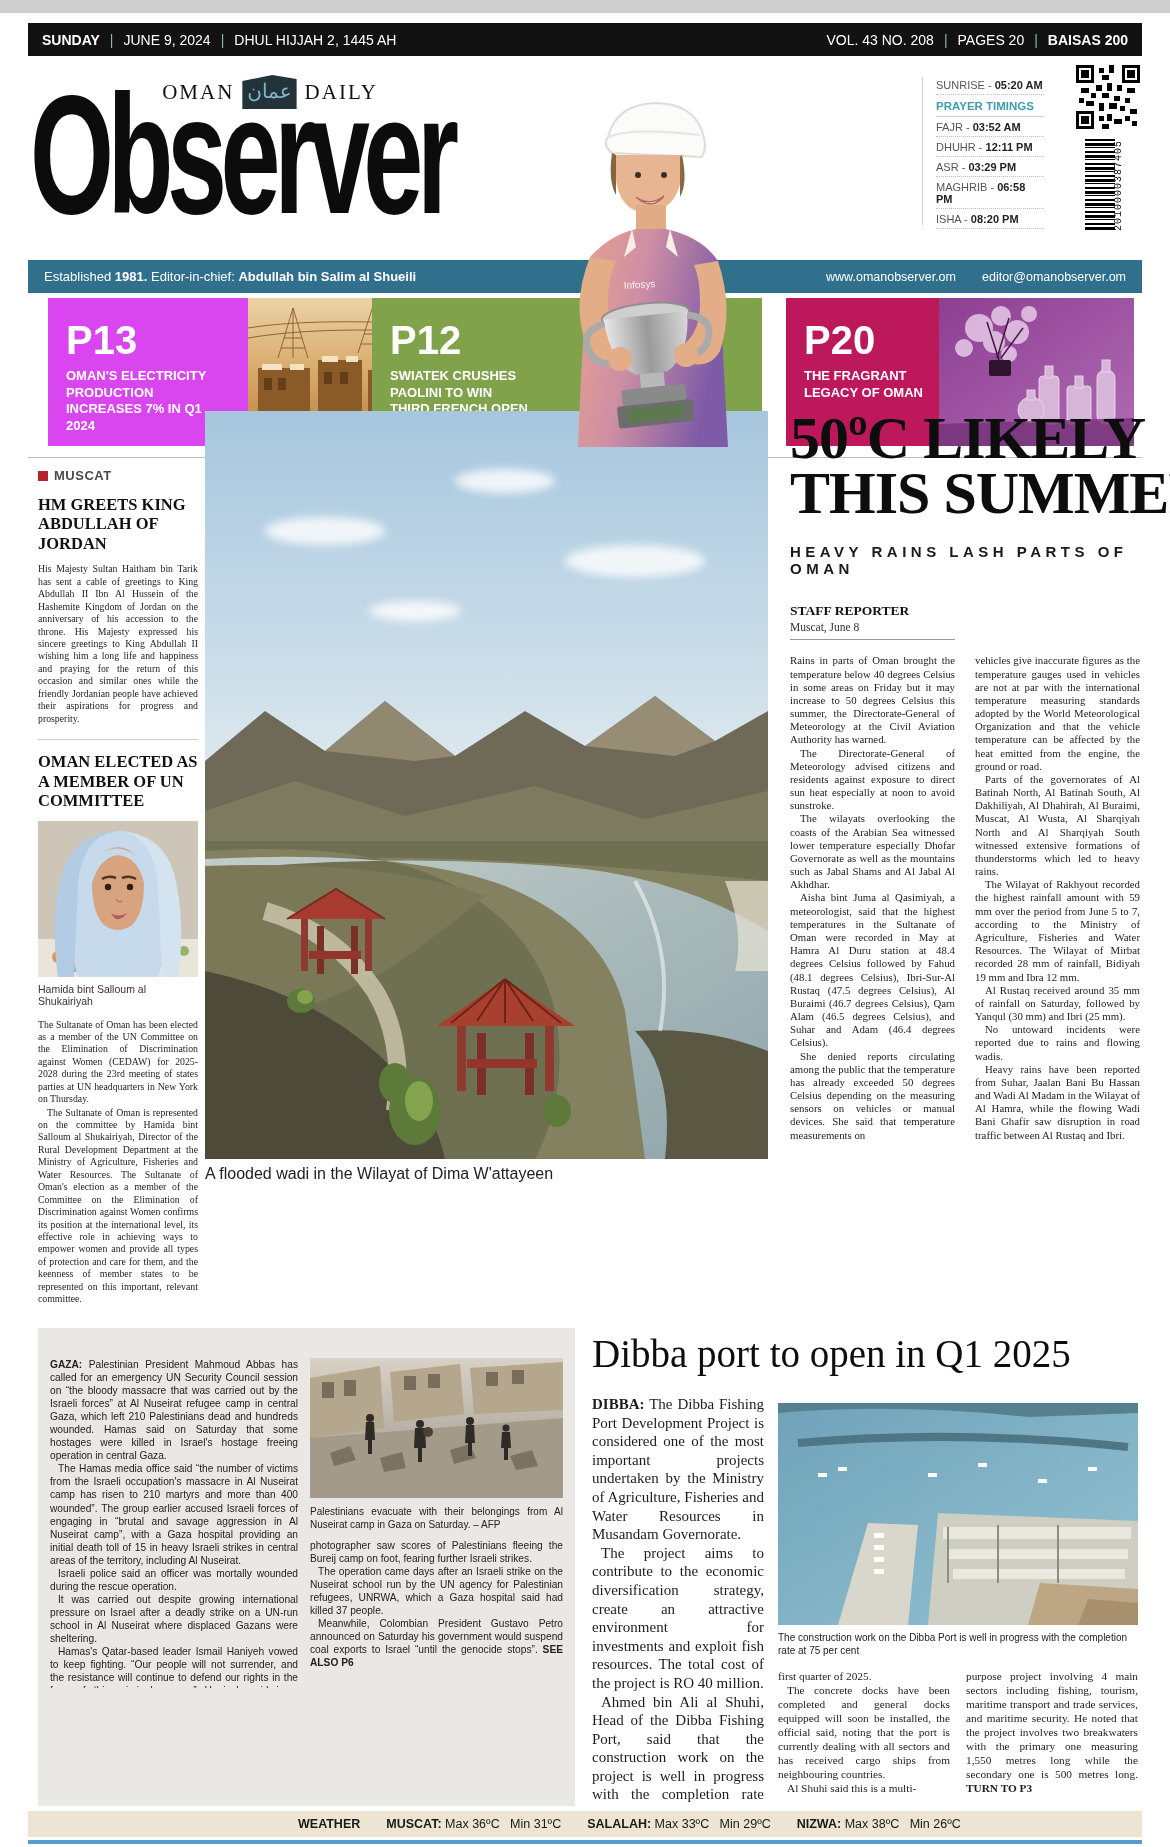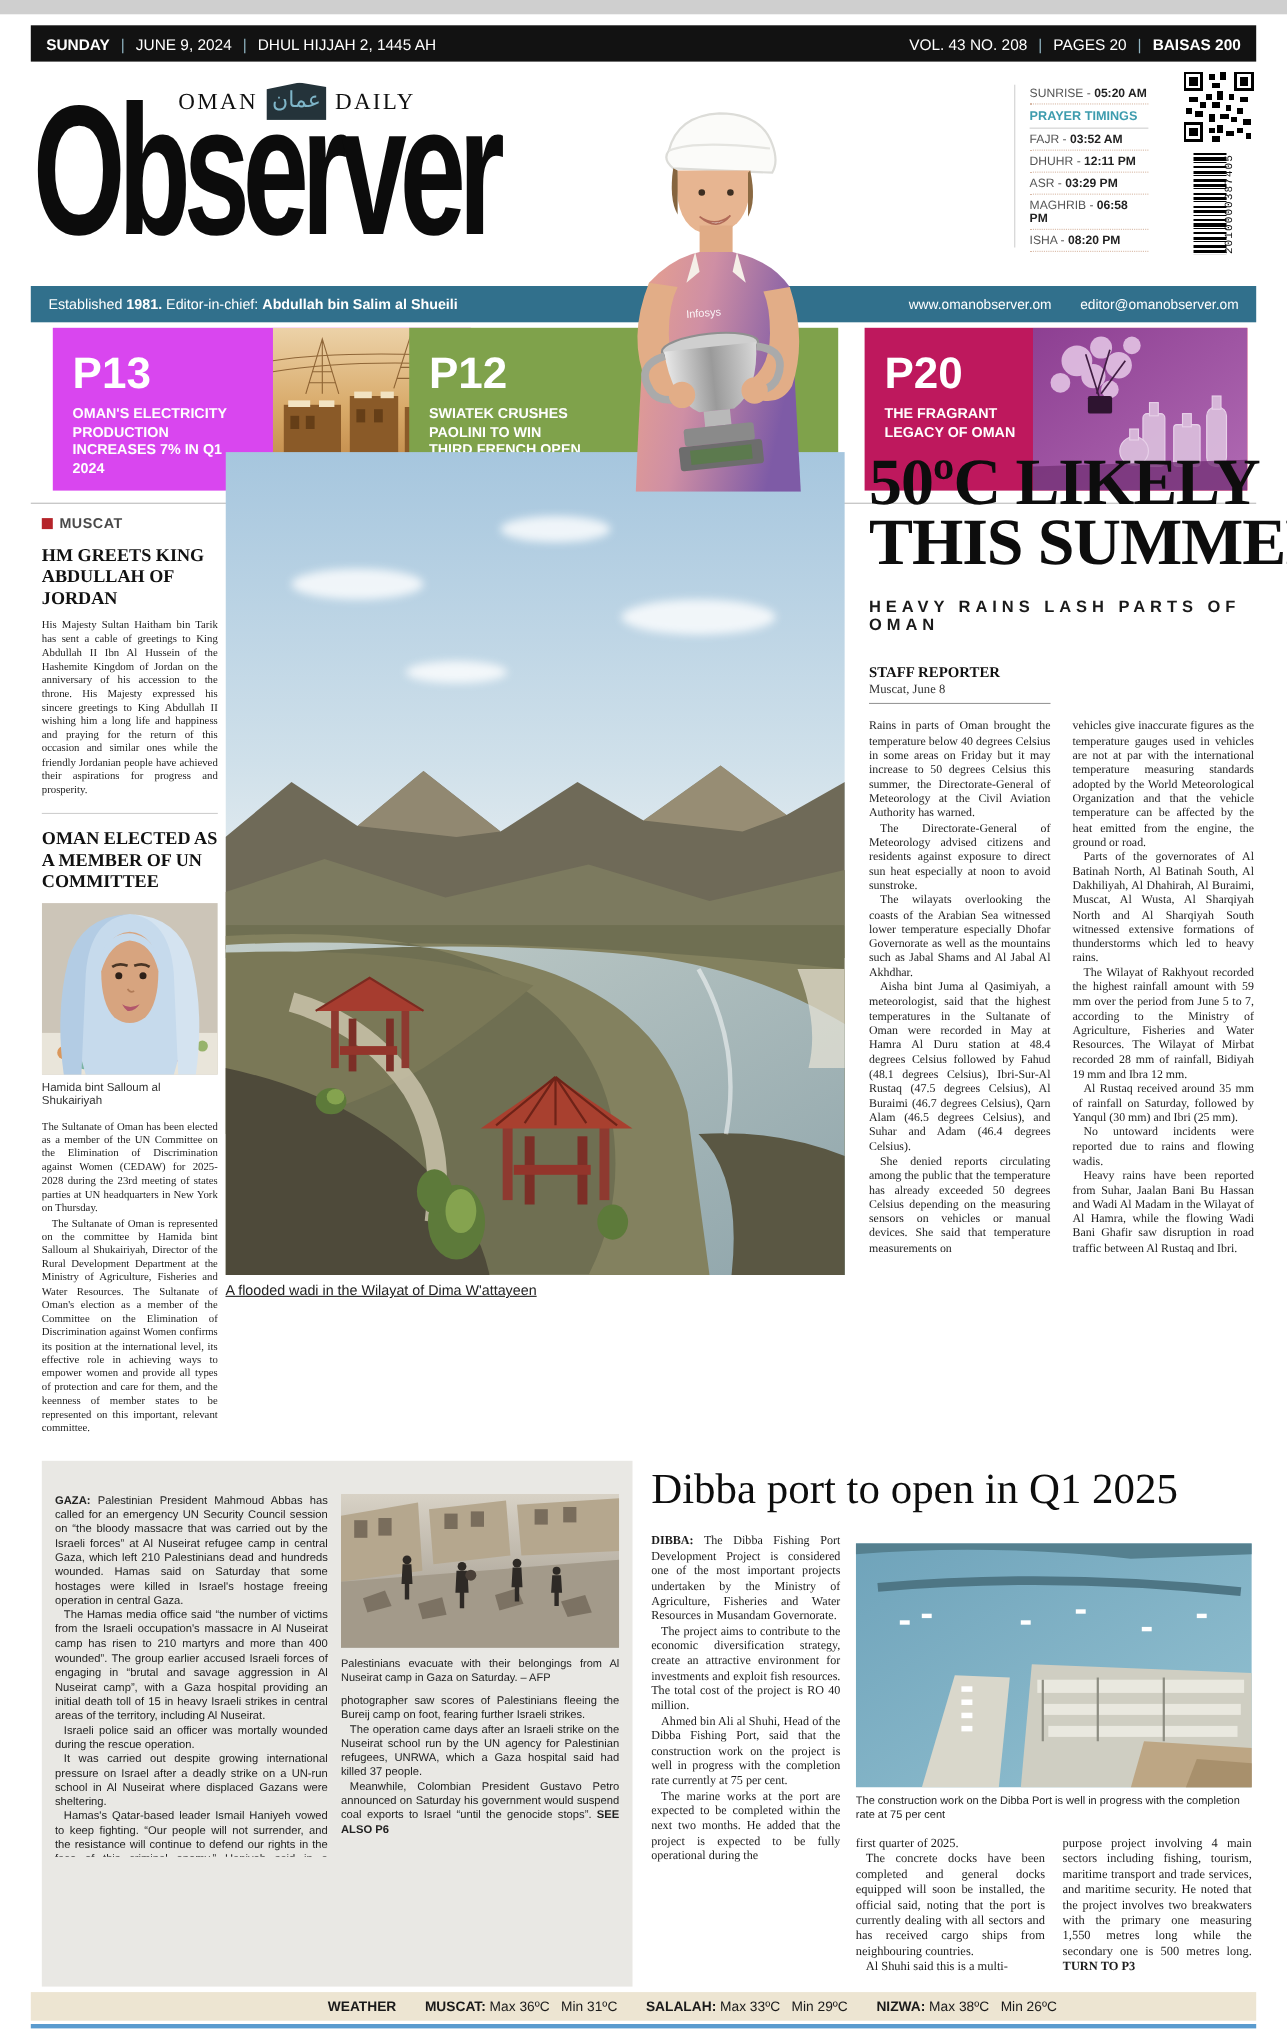--- a/index.html
+++ b/index.html
@@ -62,21 +62,21 @@
   .rail h2 { font-family:"Liberation Serif",serif; font-size:16.5px; line-height:1.18; color:#111; margin:12px 0 10px; }
   .rail .body { font-family:"Liberation Serif",serif; font-size:9.8px; line-height:1.27; color:#222; text-align:justify; }
   .rail .body p + p { text-indent:9px; margin-top:1px; }
   .rail-div { width:160px; height:1px; background:#cfcfcf; margin:14px 0 12px; }
   .rail .caption { font-size:10.5px; color:#333; margin:6px 0 12px; }
   .portrait { width:160px; height:156px; display:block; }
 
   
   .mainphoto { left:205px; top:398px; width:563px; height:748px; }
   .mainphoto svg { width:563px; height:748px; display:block; }
-  .main-caption { left:205px; top:1152px; width:560px; font-size:13px; color:#222;text-decoration:underline; }
+  .main-caption { left:205px; top:1152px; width:560px; font-size:16px; color:#222; }
 
   
   .mainstory { left:790px; top:398px; width:350px; }
   .mainstory .hl { font-family:"Liberation Serif",serif; font-weight:bold; font-size:60px; line-height:0.92;
     color:#0d0d0d; letter-spacing:-1px; }
   .mainstory .hl .line { white-space:nowrap; }
   .mainstory .sub { font-size:15px; font-weight:bold; letter-spacing:4.5px; color:#1a1a1a; margin-top:22px; }
   .mainstory .byline { font-family:"Liberation Serif",serif; font-weight:bold; font-size:13.5px; color:#111; margin-top:26px; }
   .mainstory .dateline { font-family:"Liberation Serif",serif; font-size:11.5px; color:#333; margin-top:2px; }
   .byline-rule { width:165px; height:1px; background:#999; margin-top:6px; }
@@ -89,21 +89,21 @@
   .abbasbox .hl { font-family:"Liberation Serif",serif; font-size:35px; line-height:1.22; color:#0f0f0f; font-weight:400; }
   .abbas-cols { display:flex; gap:12px; margin-top:14px; height:330px; overflow:hidden; }
   .abbas-col1 { width:248px; font-size:10.2px; line-height:1.28; color:#222; text-align:justify; }
   .abbas-col1 p + p, .abbas-col2 p + p { text-indent:8px; }
   .abbas-col2 { width:253px; font-size:10.2px; line-height:1.28; color:#222; text-align:justify; }
   .abbas-cap { font-size:10px; color:#222; margin:5px 0 8px; line-height:1.25; }
 
   
   .dibba-hl { left:592px; top:1318px; width:548px; font-family:"Liberation Serif",serif; font-size:39px; color:#0d0d0d; font-weight:400; }
   .dibba-col1 { left:592px; top:1382px; width:172px; height:412px; overflow:hidden;
-    font-family:"Liberation Serif",serif; font-size:11px; line-height:1.24; color:#1c1c1c; text-align:justify; }
+    font-family:"Liberation Serif",serif; font-size:15px; line-height:1.24; color:#1c1c1c; text-align:justify; }
   .dibba-col1 p + p, .dibba-sub p + p { text-indent:9px; }
   .dibba-photo { left:778px; top:1390px; width:360px; height:222px; }
   .dibba-photo svg { width:360px; height:222px; display:block; }
   .dibba-cap { left:778px; top:1618px; width:360px; font-size:10px; color:#222; line-height:1.3; }
   .dibba-sub { top:1656px; width:172px; height:138px; overflow:hidden; font-family:"Liberation Serif",serif;
     font-size:11.3px; line-height:1.24; color:#1c1c1c; text-align:justify; }
   .dibba-col2 { left:778px; }
   .dibba-col3 { left:966px; }
 
   

